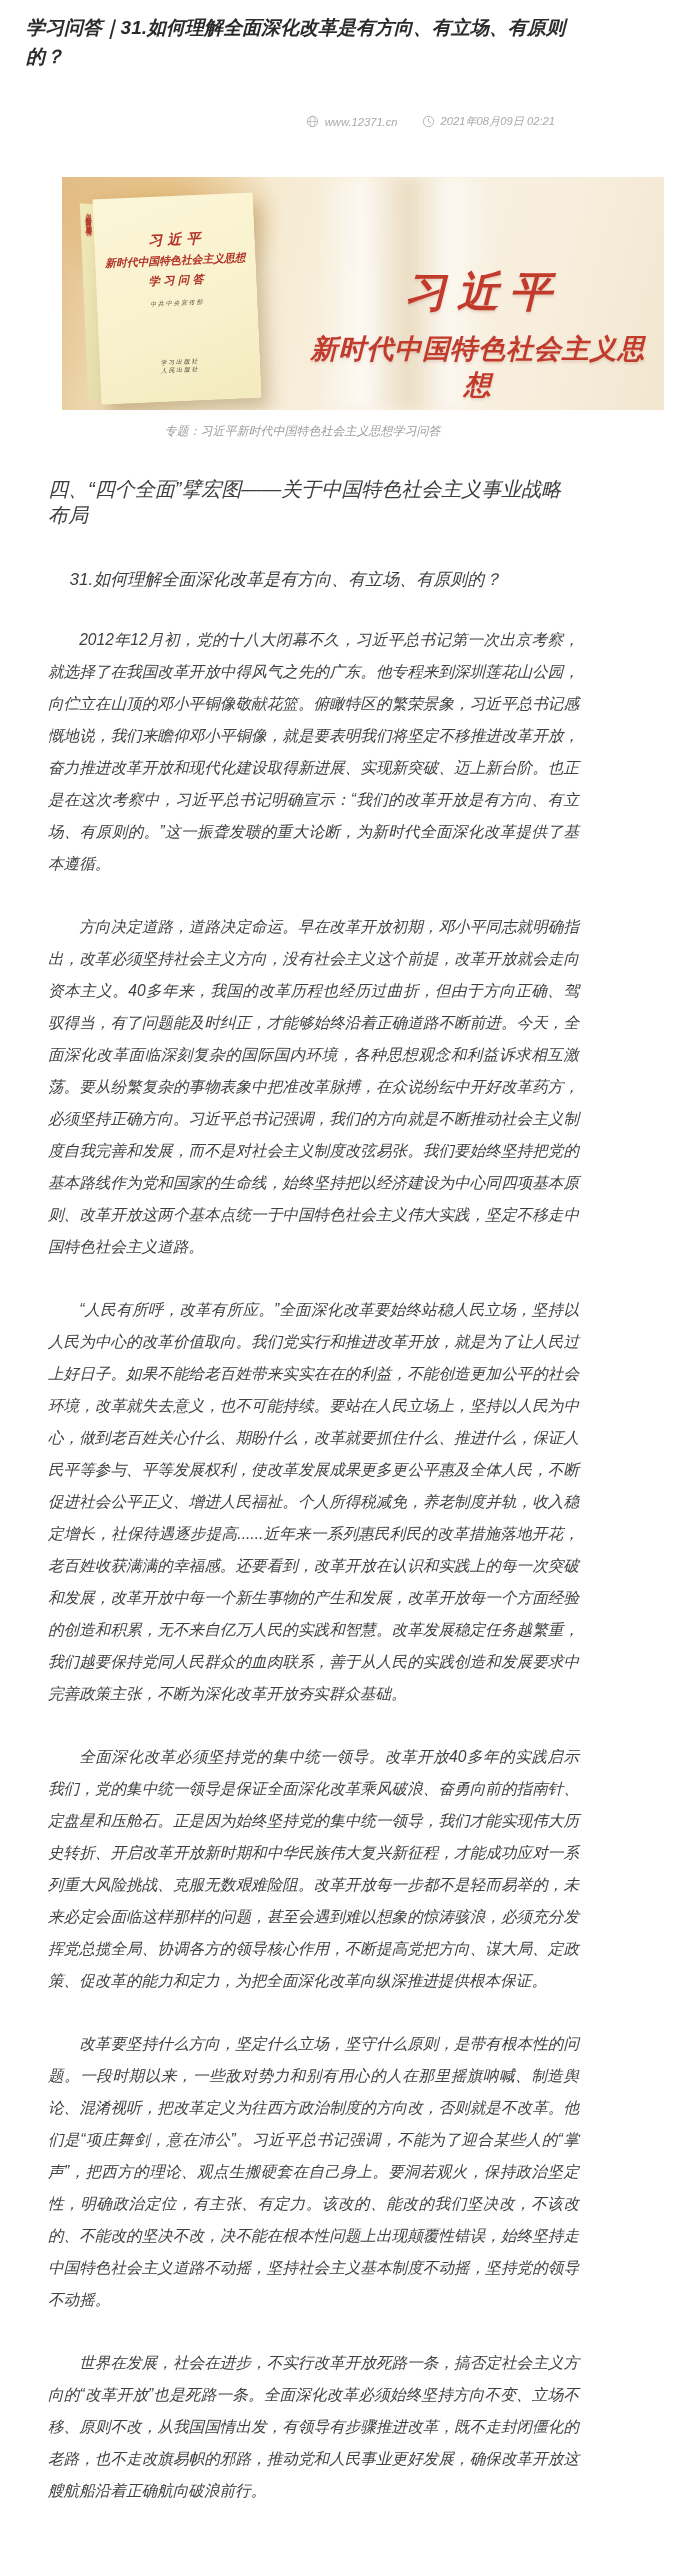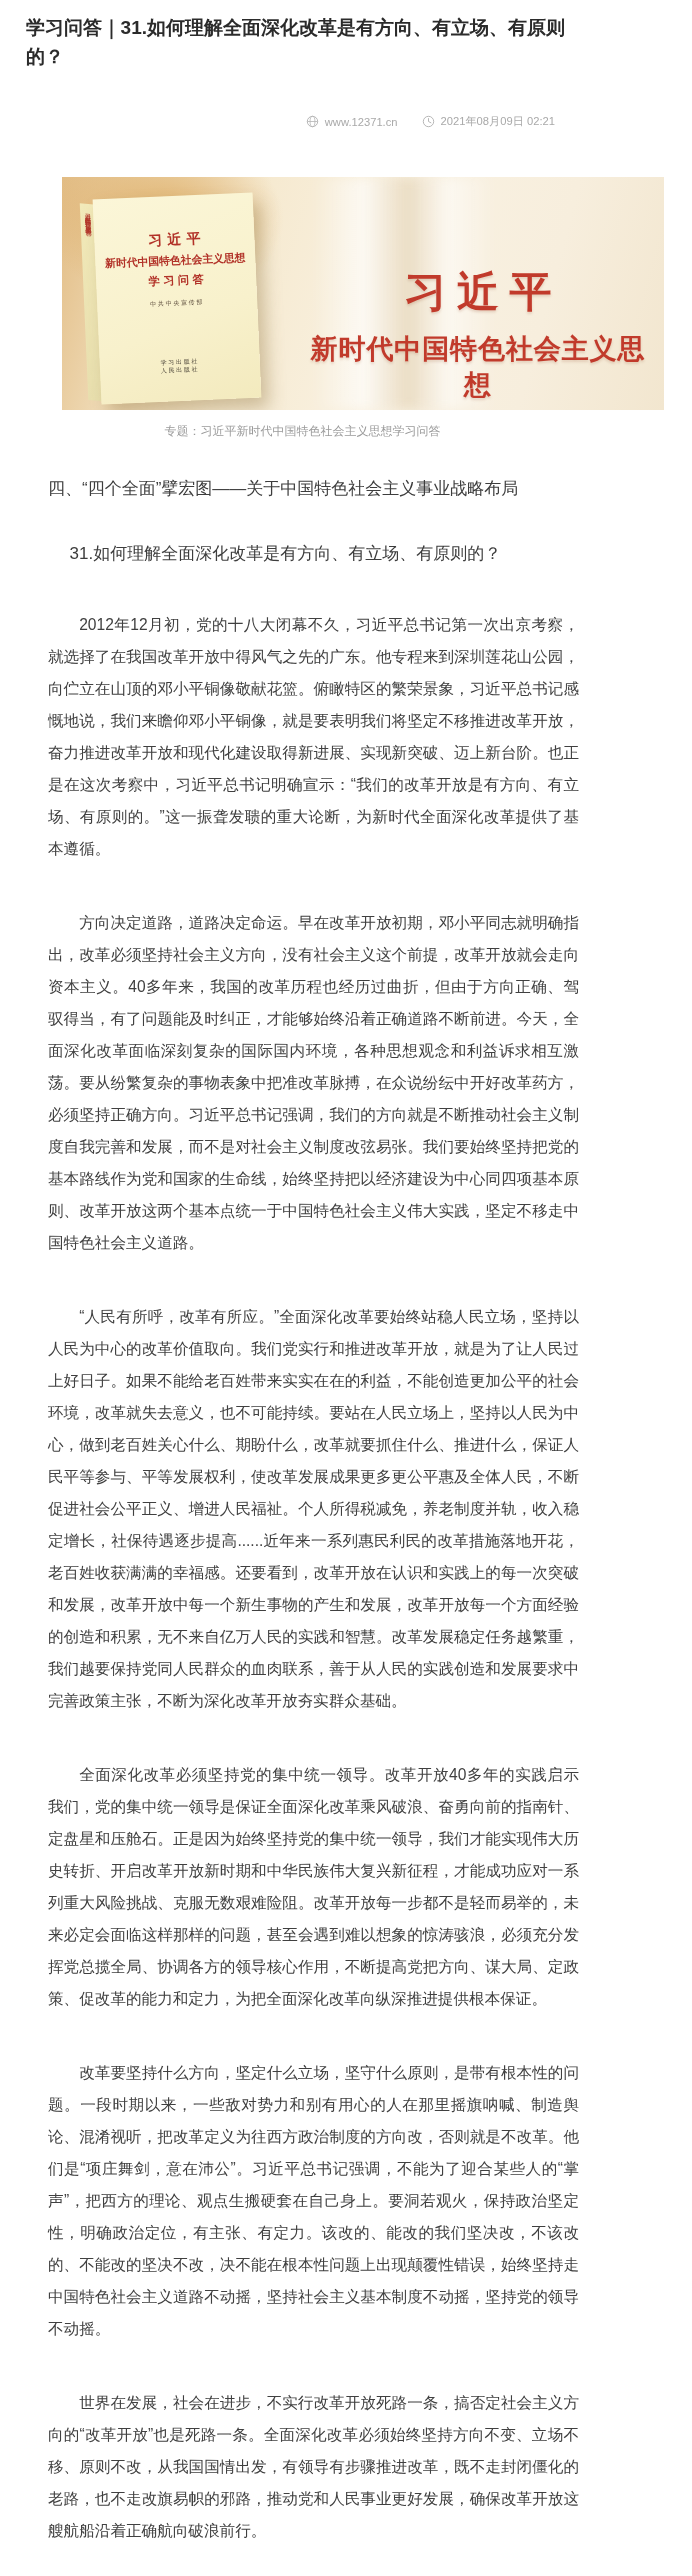--- a/index.html
+++ b/index.html
@@ -6,21 +6,21 @@
     margin: 0;
     padding: 0;
     background: #ffffff;
   }
   body {
     width: 692px;
     height: 2576px;
     overflow: hidden;
     font-family: "Liberation Sans", "DejaVu Sans", sans-serif;
   }
-  .page { width: 605px; }
+  .page { width: 605px; font-style: italic; }
 
   
   .article-title {
     margin: 14px 26px 0 26px;
     font-size: 19px;
     font-weight: bold;
     color: #2b2b2b;
     line-height: 28.6px;
   }
   .meta-bar {
@@ -109,33 +109,33 @@
     color: #9b9b9b;
     font-size: 12px;
   }
 
   
   .article {
     margin: 36px 26px 0 48px;
     color: #404040;
   }
   .section-heading {
-    font-size: 17px;
+    font-size: 20px;
     color: #3d3d3d;
     line-height: 26px;
   }
   .question-heading {
     margin-top: 39px;
     font-size: 17px;
     color: #3d3d3d;
     line-height: 26px;
     text-indent: 21.6px;
   }
   .article p {
-    margin: 42px 0 0 0;
+    margin: 31px 0 0 0;
     font-size: 15.6px;
     line-height: 32px;
     text-indent: 2em;
     text-align: justify;
     word-break: break-all;
   }
 </style>
 </head>
 <body>
 

